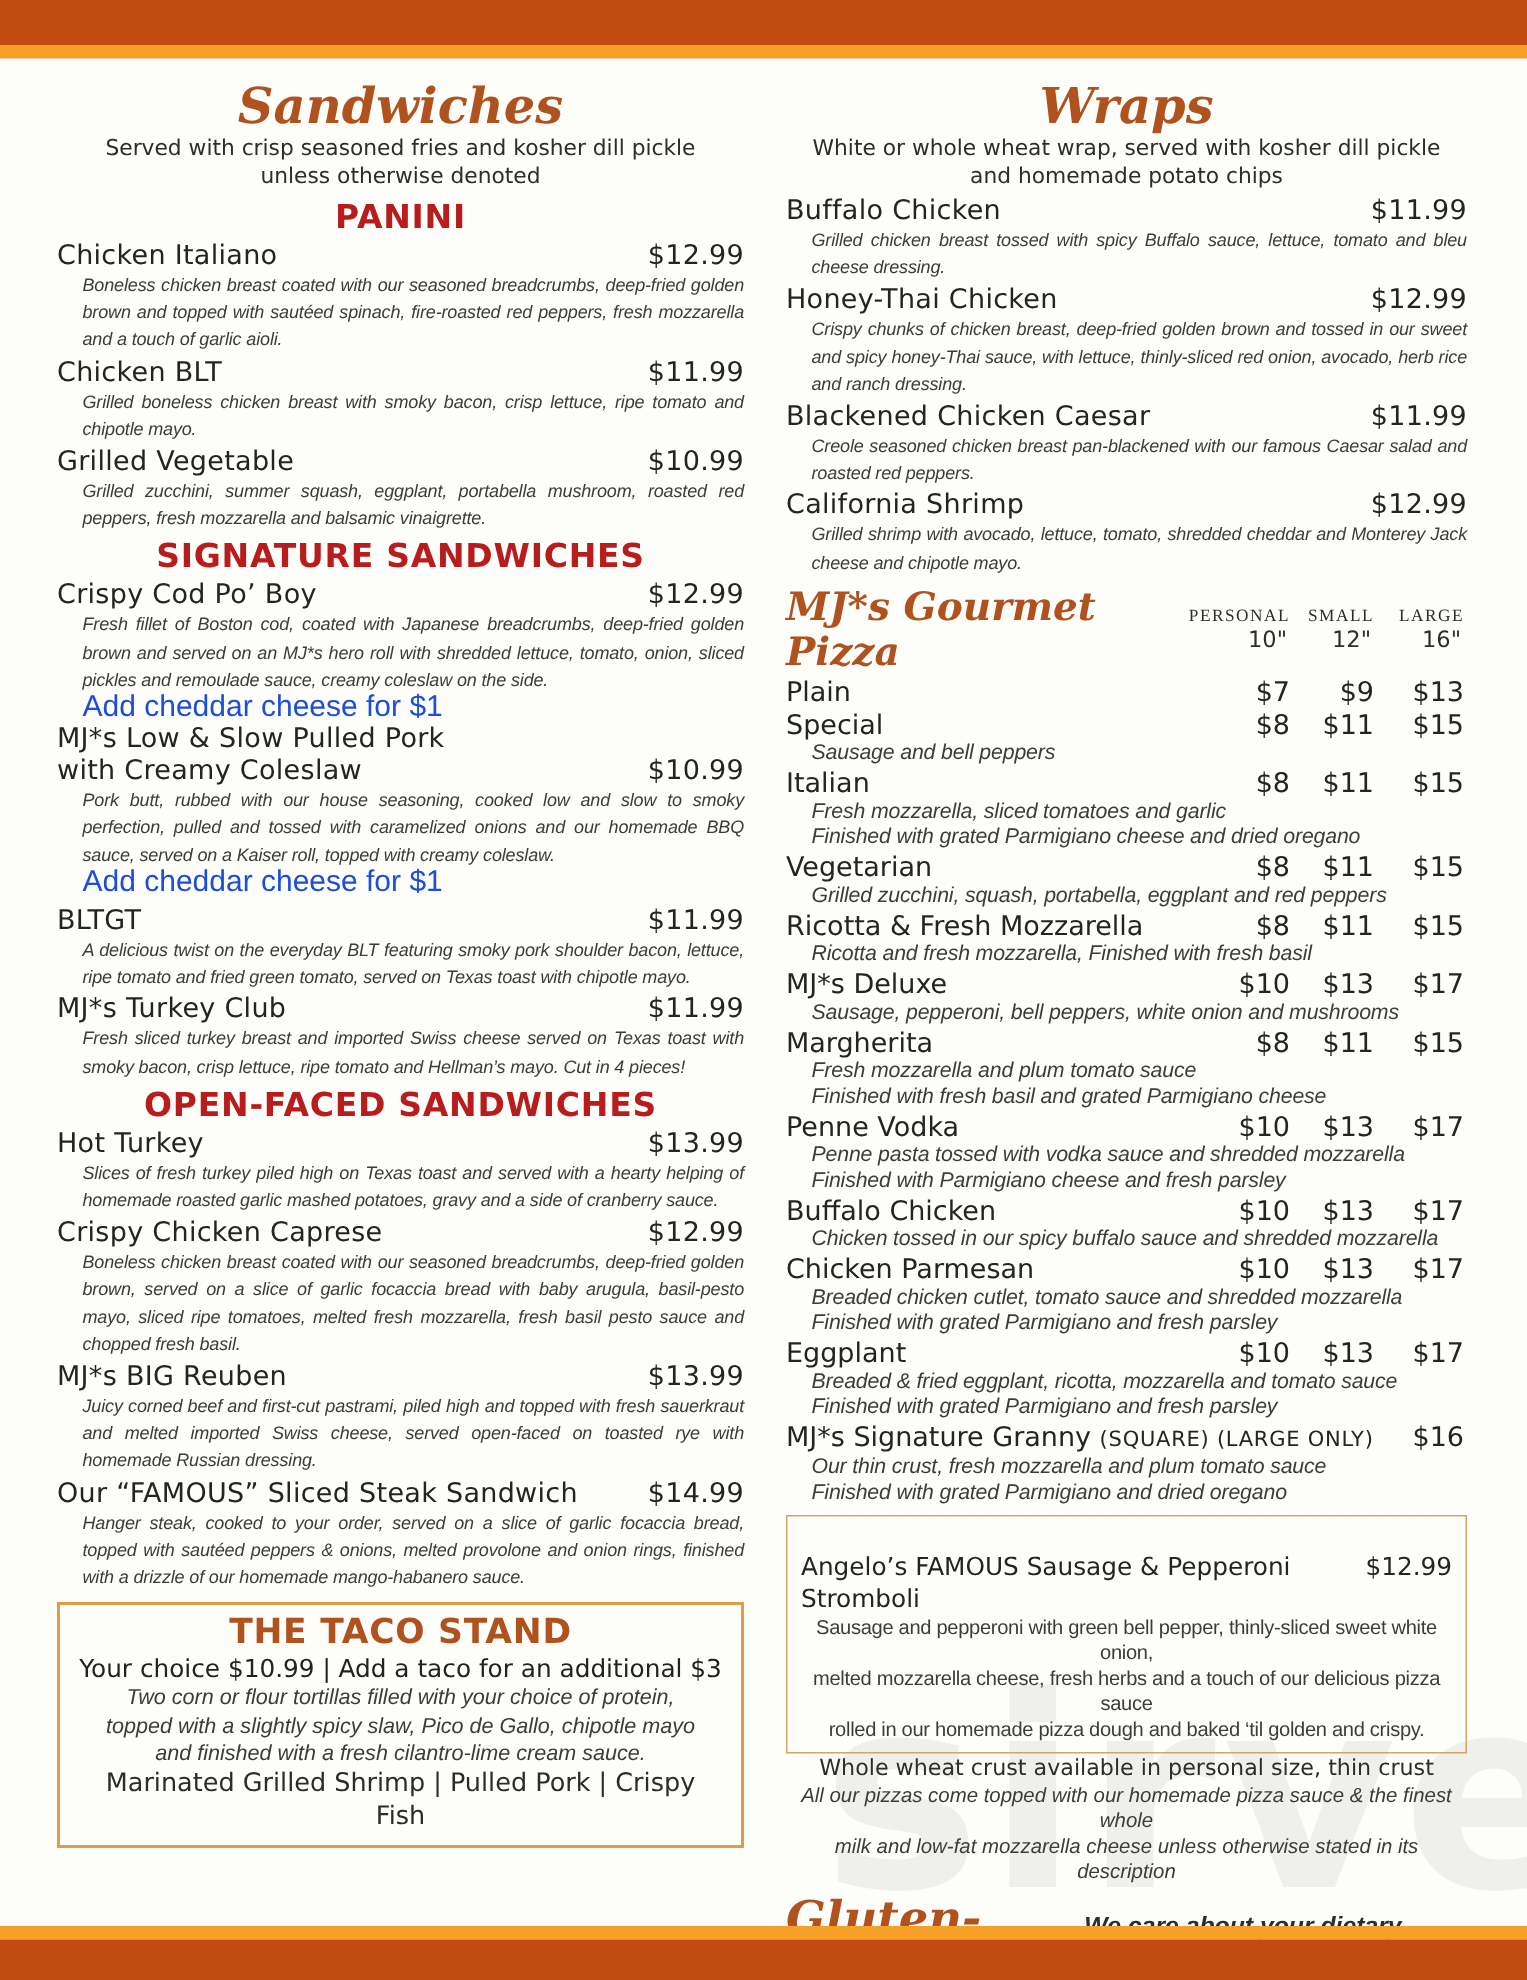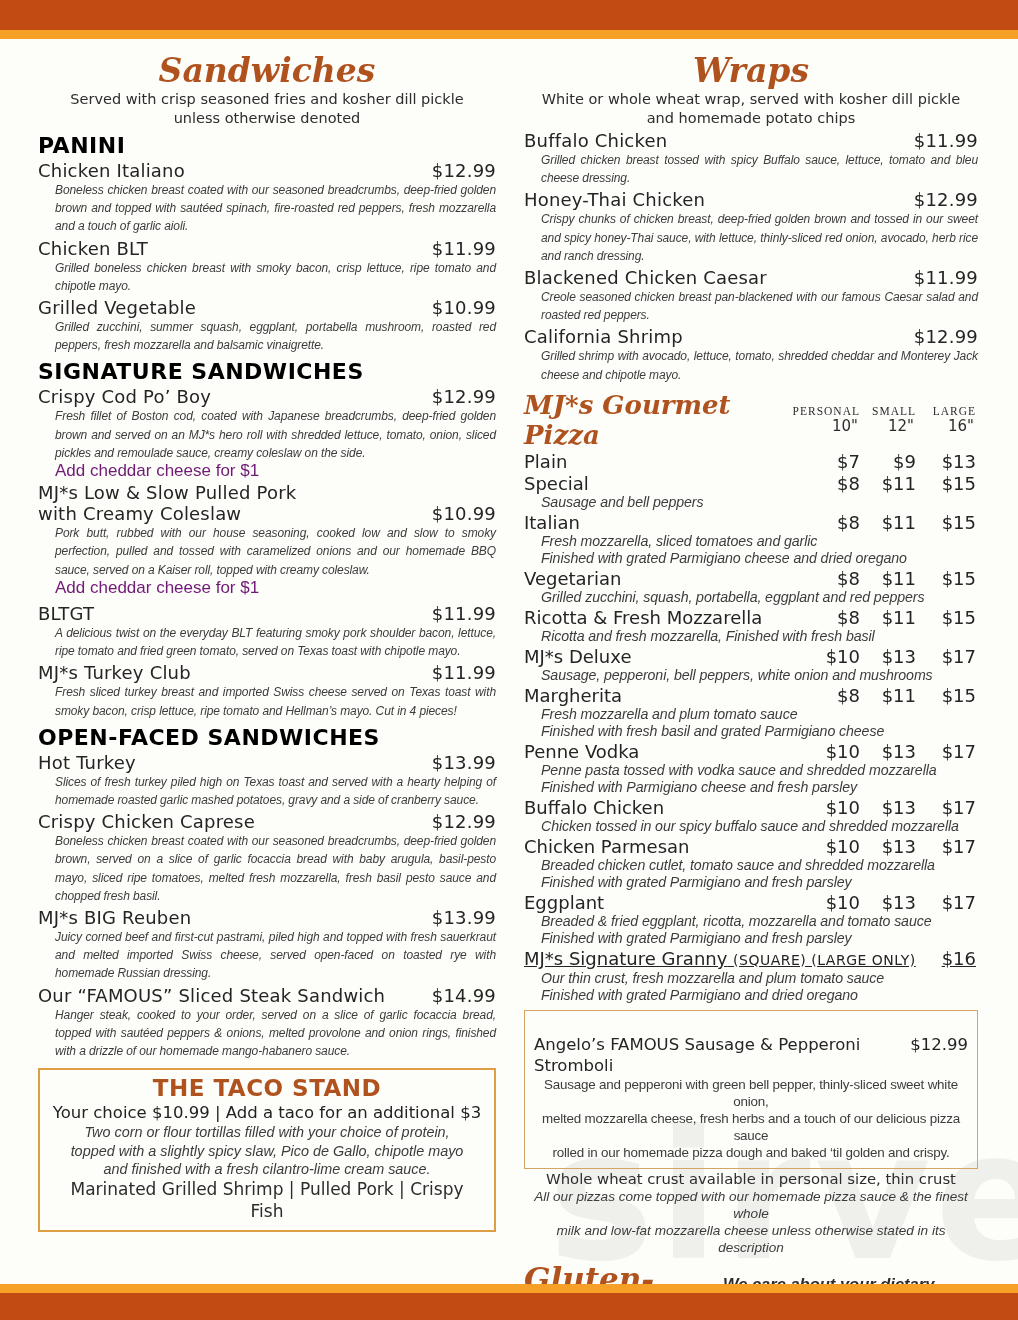--- a/index.html
+++ b/index.html
@@ -12,36 +12,36 @@
   .bar-bot-dark{top:1293px;height:27px;background:#c24b14;}
   .watermark{position:absolute;left:548px;top:1108px;z-index:0;font-family:"DejaVu Sans",sans-serif;
              font-weight:bold;font-size:178px;line-height:1;color:rgba(60,60,55,0.07);letter-spacing:4px;}
   .col{position:absolute;top:52px;z-index:1;}
   .col-left{left:38px;width:458px;}
   .col-right{left:524px;width:454px;}
   .script{font-family:"DejaVu Serif",serif;font-style:italic;font-weight:bold;color:#b0521e;}
   h1.script{font-size:33px;line-height:38px;margin:0;text-align:center;font-weight:bold;}
   .subnote{text-align:center;font-family:"DejaVu Sans",sans-serif;font-size:14.5px;line-height:19px;color:#2d2d2d;}
   .sec-title{font-family:"DejaVu Sans",sans-serif;font-weight:bold;font-size:22px;line-height:25px;
-             color:#000000;text-align:left;letter-spacing:0.5px;margin:5px 0 2px;}
+             color:#b91c1c;text-align:center;letter-spacing:0.5px;margin:5px 0 2px;}
   .irow{display:flex;justify-content:space-between;align-items:baseline;
         font-family:"DejaVu Sans",sans-serif;font-size:18px;line-height:21px;margin-top:2px;letter-spacing:0.2px;color:#242424;}
   .desc{font-style:italic;font-size:12px;line-height:18.2px;color:#3c3c3c;text-align:justify;
         padding-left:17px;letter-spacing:-0.1px;}
-  .addon{font-size:17px;line-height:18.2px;padding-left:17px;color:#701a75;}
+  .addon{font-size:20px;line-height:18.2px;padding-left:17px;color:#1d4ed8;}
   .mt6{margin-top:6px;}
   
   .pizza-head{display:flex;align-items:center;margin-top:6px;}
   .pizza-script{width:264px;font-size:26px;line-height:30px;}
   .phead-cols{display:grid;grid-template-columns:74px 56px 60px;}
   .phl{font-family:Liberation Serif, serif;font-size:11.5px;letter-spacing:1px;color:#2d2d2d;text-align:right;padding-right:2px;}
   .phs{font-family:"DejaVu Sans",sans-serif;font-size:15px;color:#2d2d2d;text-align:right;padding-right:4px;}
   .prow{display:grid;grid-template-columns:1fr 74px 56px 60px;align-items:baseline;
         font-family:"DejaVu Sans",sans-serif;font-size:18px;line-height:20px;margin-top:2px;color:#242424;}
-  .prow-wide{grid-template-columns:1fr 60px;text-decoration:underline;}
+  .prow-wide{grid-template-columns:1fr 60px;}
   .ppr{text-align:right;padding-right:2px;}
   .pdesc{font-style:italic;font-size:14.2px;line-height:17px;color:#3c3c3c;padding-left:17px;letter-spacing:-0.1px;}
   .pqual{font-size:14px;letter-spacing:0.5px;}
   
   .box{border:2px solid #dd9e45;background:#fdfdfa;}
   .taco-box{margin-top:8px;padding:5px 12px 8px;text-align:center;}
   .taco-title{font-family:"DejaVu Sans",sans-serif;font-weight:bold;font-size:23px;line-height:27px;color:#b0521e;letter-spacing:0.5px;}
   .taco-choice{font-family:"DejaVu Sans",sans-serif;font-size:16.5px;line-height:21px;color:#222;}
   .taco-desc{font-style:italic;font-size:14.4px;line-height:18.2px;color:#3c3c3c;}
   .taco-opts{font-family:"DejaVu Sans",sans-serif;font-size:17px;line-height:22px;color:#2c2c2c;}

